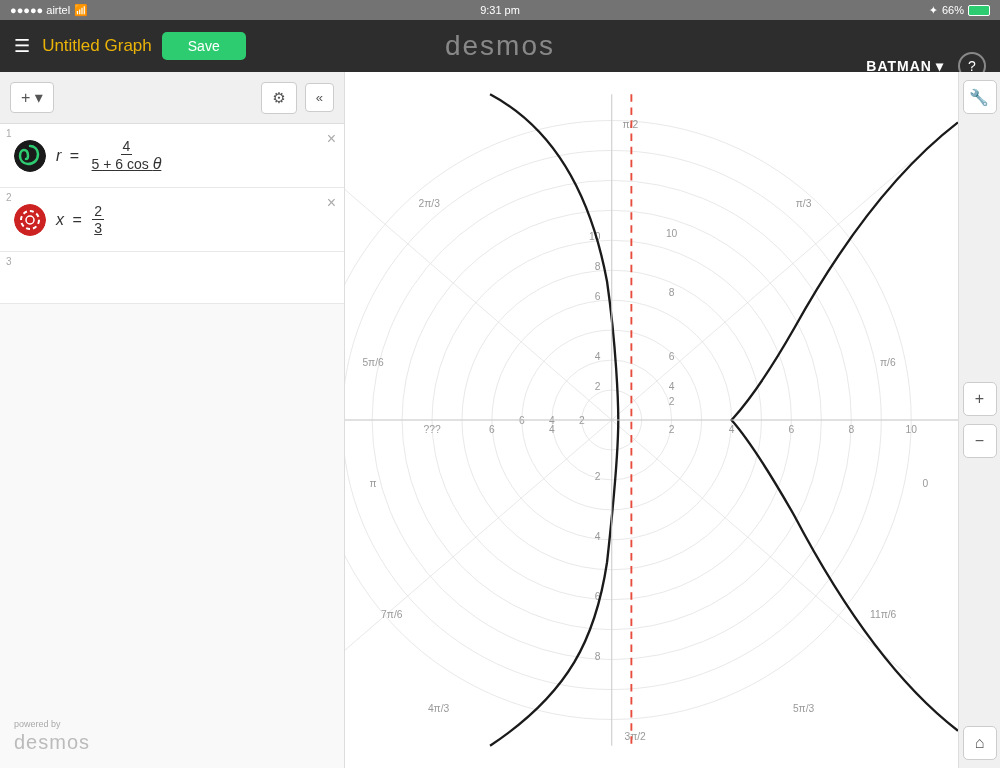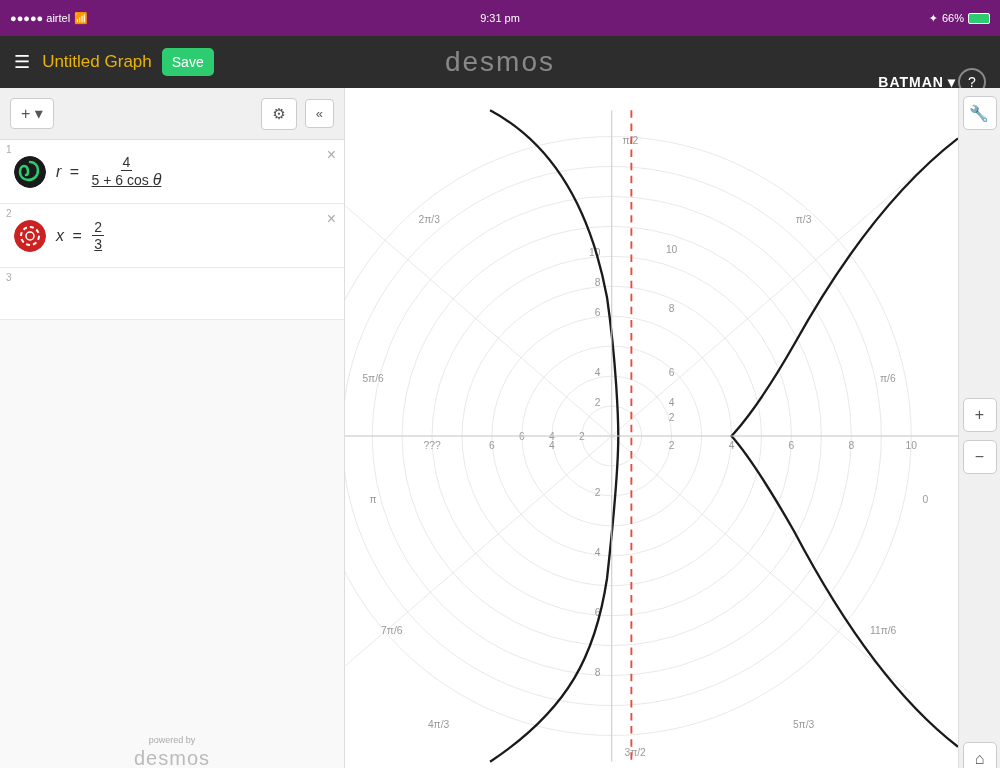--- a/index.html
+++ b/index.html
@@ -1,21 +1,21 @@
 <!DOCTYPE html>
 <html><head>
   <meta charset="utf-8">
   <style>
     * { margin: 0; padding: 0; box-sizing: border-box; }
     body { width: 1000px; height: 768px; overflow: hidden; font-family: -apple-system, 'Helvetica Neue', Arial, sans-serif; background: #f5f5f5; }
 
     
     #status-bar {
-      height: 36px;
-      background: #701a75;
+      height: 20px;
+      background: #737373;
       display: flex;
       align-items: center;
       justify-content: space-between;
       padding: 0 10px;
       color: white;
       font-size: 11px;
     }
     #status-bar .left { display: flex; align-items: center; gap: 4px; }
     #status-bar .center { position: absolute; left: 50%; transform: translateX(-50%); }
     #status-bar .right { display: flex; align-items: center; gap: 4px; margin-left: auto; }
@@ -42,39 +42,39 @@
       font-size: 17px;
       color: #eab308;
       font-weight: 400;
       margin-right: 10px;
     }
     #save-btn {
       background: #2ecc71;
       color: white;
       border: none;
       border-radius: 5px;
-      padding: 6px 10px;
+      padding: 6px 26px;
       font-size: 14px;
       cursor: pointer;
       font-weight: 500;
     }
     #desmos-logo {
       position: absolute;
       left: 50%;
       transform: translateX(-50%);
       font-size: 28px;
       color: #888;
       font-weight: 300;
       letter-spacing: 2px;
     }
     #user-section {
       margin-left: auto;
       display: flex;
       align-items: center;
-      gap: 2px;
+      gap: 14px;
       margin-top: 39px;
     }
     #username-btn {
       background: none;
       border: none;
       color: white;
       font-size: 14px;
       cursor: pointer;
       display: flex;
       align-items: center;
@@ -221,21 +221,21 @@
       gap: 4px;
       font-size: 16px;
     }
     .math-var { font-style: italic; font-size: 16px; }
 
     
     #branding {
       padding: 14px;
       color: #aaa;
       font-size: 10px;
-      text-align: center;
+      text-align: left;
     }
     #branding .powered { font-size: 9px; display: block; margin-bottom: 2px; }
     #branding .logo-text { font-size: 20px; color: #bbb; font-weight: 300; letter-spacing: 1px; display: block; }
 
     
     #graph-area {
       flex: 1;
       position: relative;
       background: white;
       overflow: hidden;

